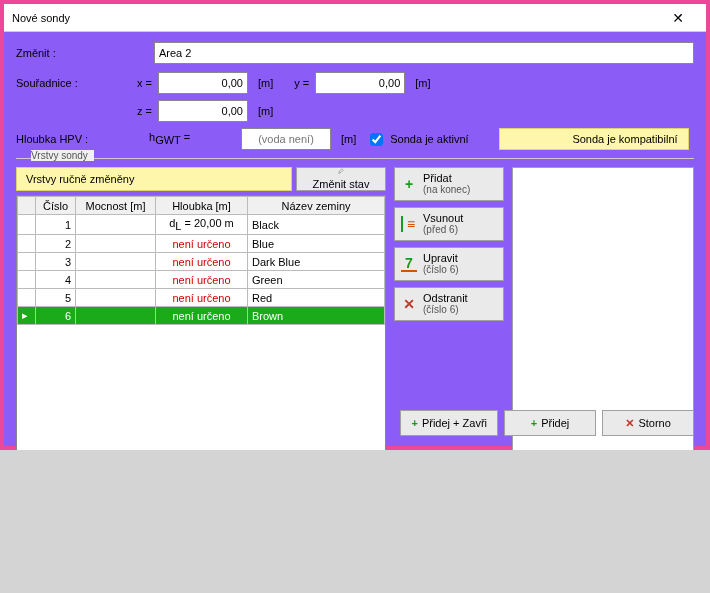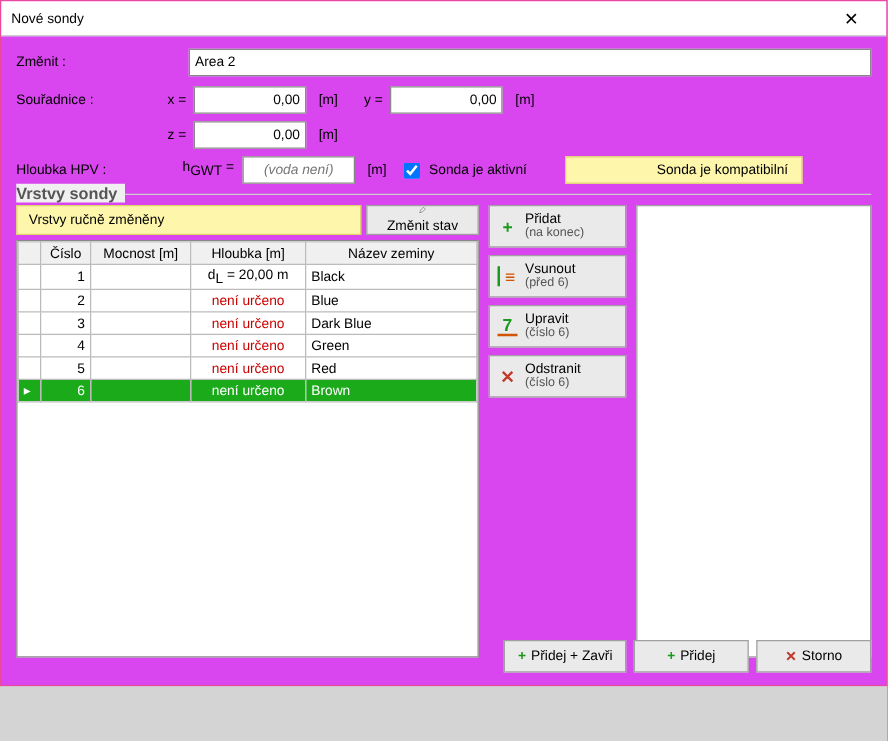--- a/index.html
+++ b/index.html
@@ -1,33 +1,33 @@
 <!DOCTYPE html>
 <html><head>
 <meta charset="utf-8">
 <style>
   * { box-sizing: border-box; font-family: "Segoe UI", Tahoma, sans-serif; font-size: 11px; }
   body { margin:0; background:#d4d4d4; }
-  .window { width:710px; height:549px; background:#d946ef; border:1px solid #ec4899; position:relative; }
+  .window { width:710px; height:450px; background:#8b5cf6; border:4px solid #ec4899; position:relative; }
   .titlebar { height:28px; background:#fff; border-bottom:1px solid #ccc; display:flex; align-items:center; padding:0 8px; }
   .titlebar .title { flex:1; }
   .titlebar .close { width:40px; height:26px; display:flex; align-items:center; justify-content:center; font-size:14px; cursor:pointer; }
   .content { padding:10px 12px 8px 12px; }
   .row { display:flex; align-items:center; margin-bottom:8px; }
   .lbl { width:110px; }
   .lbl2 { width:32px; text-align:right; padding-right:6px;}
   .inp { height:22px; border:1px solid #888; background:#fff; padding:0 4px; }
   .inp.num { width:90px; text-align:right; }
   .inp.big { flex:1; }
   .unit { padding:0 10px; }
   .coordrow { display:flex; align-items:center; margin-bottom:6px;}
   .chklabel { margin-left:4px; }
   .compat { background:#fef6ab; border:1px solid #e0d36c; padding:3px 10px; margin-left:30px; width:190px; height:22px; display:flex; align-items:center;justify-content:flex-end; }
   .fieldset { border:1px solid #ccc; border-left:none; border-right:none; border-bottom:none; margin-top:6px; padding-top:8px; position:relative; }
-  .legend { position:absolute; top:-9px; left:0; background:#f0f0f0; padding:0 6px 0 0; color:#555; font-size:13px;font-weight:bold; }
+  .legend { position:absolute; top:-9px; left:15px; background:#f0f0f0; padding:0 6px 0 0; color:#555; font-size:10px; }
   .layersarea { display:flex; gap:8px; }
   .tablewrap { width:370px; }
   .statusrow { display:flex; align-items:center; margin-bottom:4px; }
   .statusbox { flex:1; background:#fef6ab; border:1px solid #e0d36c; padding:4px 9px; height:24px; display:flex; align-items:center; }
   .changebtn { width:90px; height:24px; margin-left:4px; border:1px solid #a0a0a0; background:#eaeaea; display:flex; align-items:center; justify-content:center; gap:4px; cursor:pointer;flex-direction:column; }
   .grid { border:1px solid #888; background:#fff; height:334px; overflow:auto; position:relative; }
   table { border-collapse:collapse; width:100%; table-layout:fixed;}
   th, td { border:1px solid #bbb; padding:2px 4px; height:18px; overflow:hidden; white-space:nowrap; }
   th { background:#f0f0f0; font-weight:normal; text-align:center; }
   td.idx { text-align:right; }
@@ -40,21 +40,21 @@
   .actbtn .icn { width:16px; height:16px; display:flex; align-items:center; justify-content:center; font-weight:bold; font-size:14px;}
   .actbtn .txt { display:flex; flex-direction:column; line-height:12px; }
   .actbtn .txt .sub { font-size:10px; color:#555; }
   .previewpane { flex:1; height:362px; background:#fff; border:1px solid #a0a0a0; }
   .footer { position:absolute; bottom:10px; right:12px; display:flex; gap:6px; }
   .ftbtn { height:26px; min-width:92px; padding:0 10px; border:1px solid #a0a0a0; background:#eaeaea; display:flex; gap:4px; align-items:center; justify-content:center; cursor:pointer; }
   .green { color:#1a9a1a; font-weight:bold; }
   .red { color:#c0392b; font-weight:bold; }
   .ins-icn { color:#d35400; font-weight:bold; border-left:2px solid #1a9a1a; padding-left:2px;}
   .rowmark { width:14px; }
-  .italic { font-style:italic; color:#888; }
+  .italic { color:#888;margin-left:44px; }
   .pen { width:14px; height:14px; }
 </style>
 </head>
 <body>
 
 <div class="window">
   <div class="titlebar">
     <span class="title">Nové sondy</span>
     <div class="close">✕</div>
   </div>

